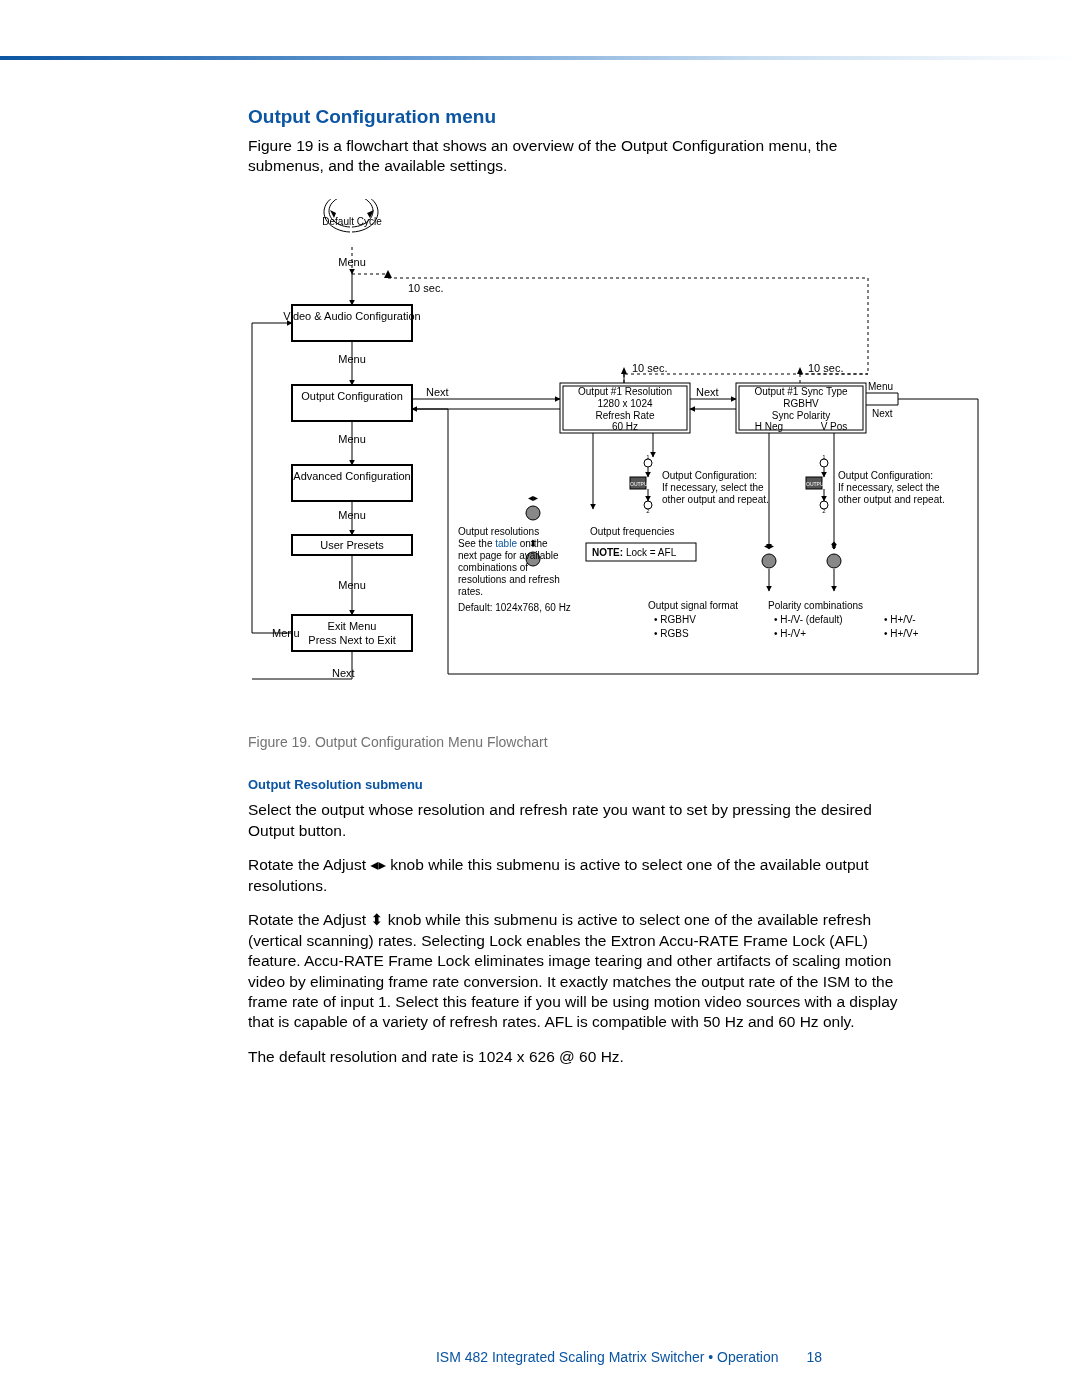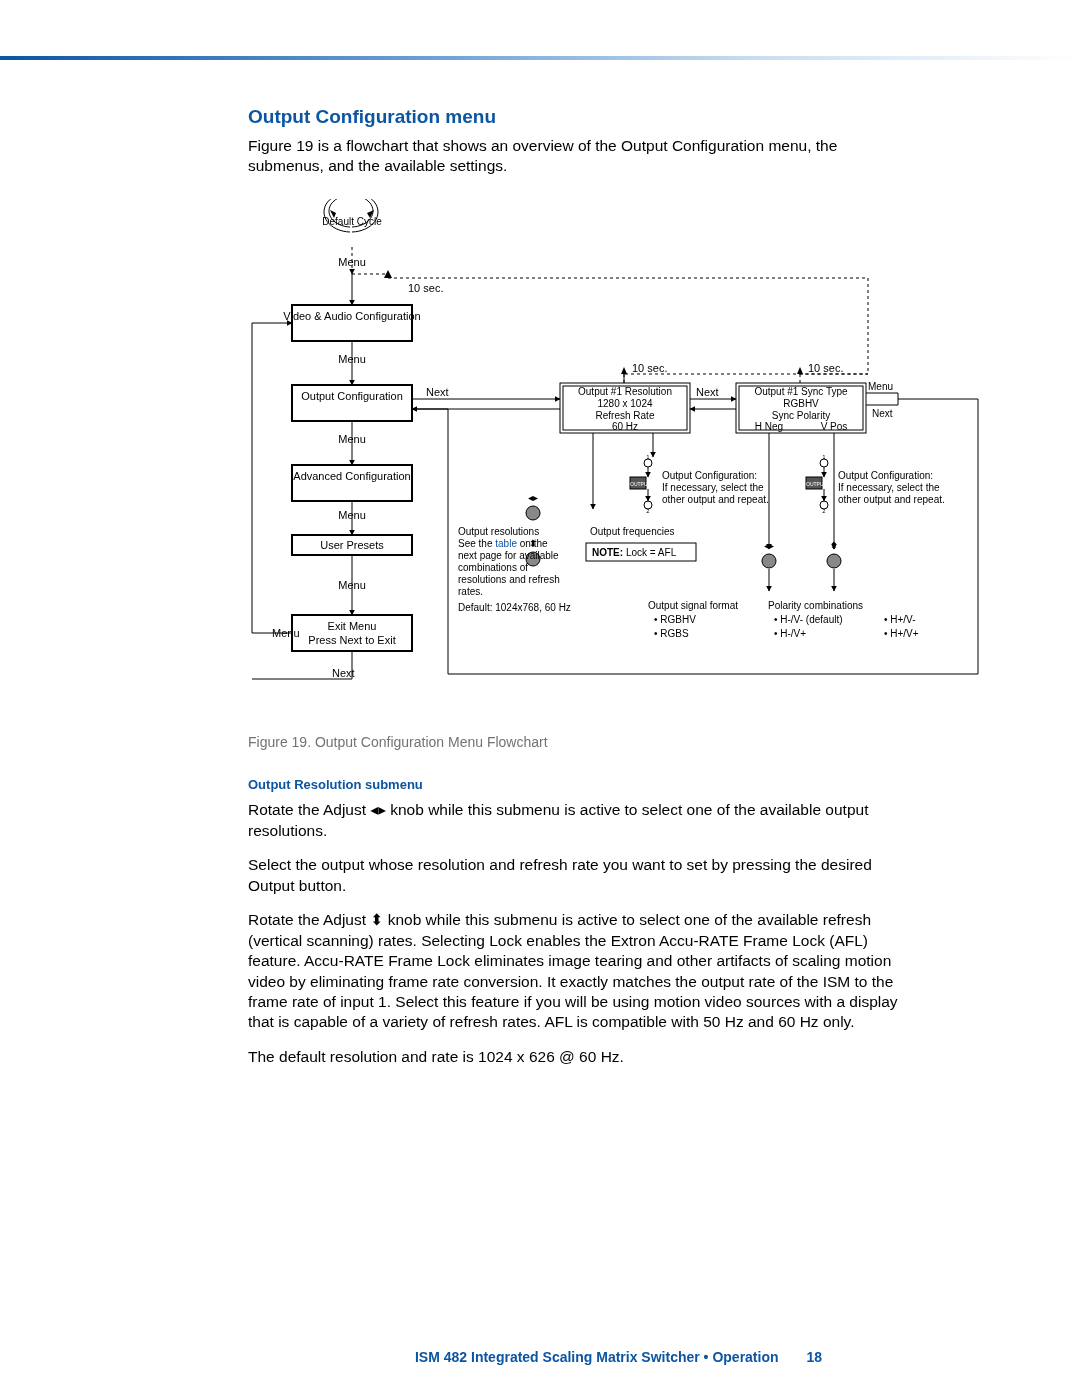--- a/index.html
+++ b/index.html
@@ -3,21 +3,21 @@
 <meta charset="utf-8">
 <style>
   html,body{margin:0;padding:0;background:#fff;font-family:Arial,Helvetica,sans-serif;color:#000}
   .page{width:912px;height:1397px;position:relative;background:#fff}
   .topbar{position:absolute;left:0;top:56px;width:1080px;height:4px;background:linear-gradient(to right,#0b55a2 0%,#6da0d6 40%,#c8ddf0 70%,#ffffff 100%)}
   .content{position:absolute;left:248px;top:106px;width:660px}
   .h-section{color:#0b55a2;font-weight:bold;font-size:19px;margin:0 0 8px 0}
   .h-sub{color:#0b55a2;font-weight:bold;font-size:13px;margin:26px 0 8px 0}
   p{font-size:15.5px;line-height:1.32;margin:0 0 14px 0}
   .fig-caption{color:#737373;font-weight:normal;font-size:14px;margin:10px 0 0 0}
-  .footer{position:absolute;right:90px;bottom:32px;font-size:14px;font-weight:bold}
+  .footer{position:absolute;right:90px;bottom:32px;font-size:14px;font-weight:normal}
   .footer .blue{color:#0b55a2}
   .footer .page-no{color:#0b55a2;margin-left:24px}
   .link{color:#0b55a2}
   .flowchart{border:0;margin-top:8px}
 </style>
 </head>
 <body>
 
 <div class="page">
   <div class="topbar"></div>
@@ -219,25 +219,25 @@
       </g>
 
       <rect x="120" y="316" width="530" height="160" fill="none" stroke="#000" stroke-width="0"></rect>
       <rect x="120" y="185" width="530" height="290" fill="none" stroke="none"></rect>
     </svg>
 
     <p class="fig-caption">Figure 19.   Output Configuration Menu Flowchart</p>
 
     <h3 class="h-sub">Output Resolution submenu</h3>
 
+    <p>Select the output whose resolution and refresh rate you want to set by pressing the desired Output button.</p>
+
     <p>
       <span>Rotate the Adjust </span><span>◂▸</span><span> knob while this submenu is active to select one of the available output resolutions.</span>
     </p>
-
-    <p>Select the output whose resolution and refresh rate you want to set by pressing the desired Output button.</p>
 
     <p>
       <span>Rotate the Adjust </span><span>⬍</span><span> knob while this submenu is active to select one of the available refresh (vertical scanning) rates.  Selecting Lock enables the Extron Accu-RATE Frame Lock (AFL) feature.  Accu-RATE Frame Lock eliminates image tearing and other artifacts of scaling motion video by eliminating frame rate conversion.  It exactly matches the output rate of the ISM to the frame rate of input 1.  Select this feature if you will be using motion video sources with a display that is capable of a variety of refresh rates.  AFL is compatible with 50 Hz and 60 Hz only.</span>
     </p>
 
     <p>The default resolution and rate is 1024 x 626 @ 60 Hz.</p>
 
   </div>
 
   <div class="footer">

